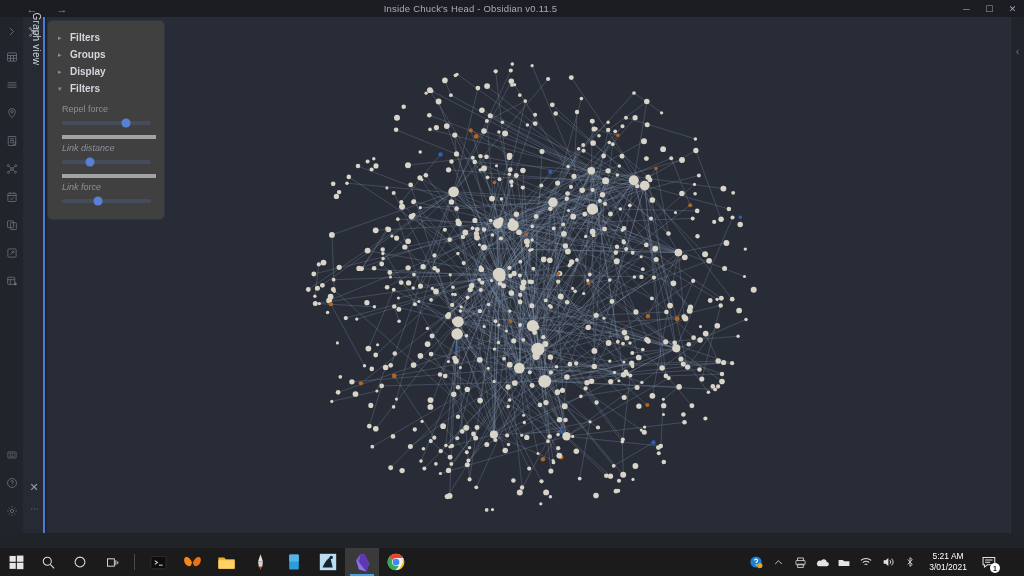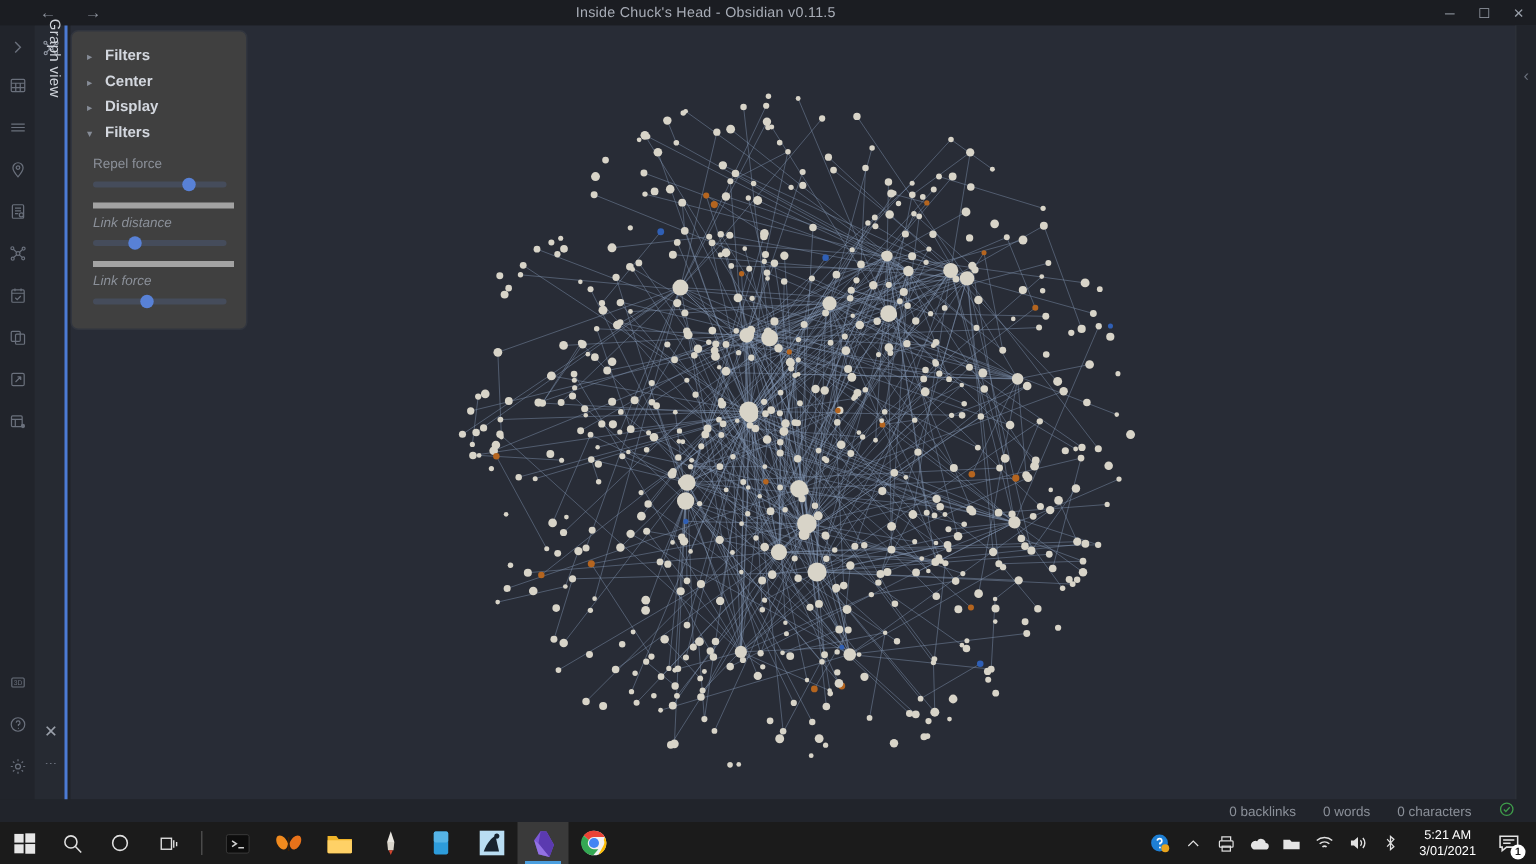--- a/index.html
+++ b/index.html
@@ -138,21 +138,21 @@
     width: 34px; height: 28px; display: flex; align-items: center;
     justify-content: center; cursor: pointer; position: relative;
   }
   .tb-app.active { background: #3a3a3a; }
   .tb-app.active::after, .tb-app.running::after {
     content: ""; position: absolute; bottom: 0; left: 5px; right: 5px;
     height: 2px; background: #4a9ede;
   }
   .tb-right {
     margin-left: auto; display: flex; align-items: center; height: 24px;
-    padding-right: 4px;
+    padding-right: 21px;
   }
   .tray-ico {
     width: 22px; height: 28px; display: flex; align-items: center;
     justify-content: center; color: #e4e4e4; cursor: pointer;
   }
   .tb-clock {
     display: flex; flex-direction: column; align-items: center;
     justify-content: center; color: #fff; font-size: 8.5px;
     line-height: 11px; padding: 0 8px; cursor: pointer;
   }
@@ -1530,21 +1530,21 @@
   <div class="right-collapse">‹</div>
 
   <div class="gsettings">
     <div id="gs-sections">
         <div class="gs-section">
           <span class="gs-caret">▸</span>
           <span class="gs-title">Filters</span>
         </div>
         <div class="gs-section">
           <span class="gs-caret">▸</span>
-          <span class="gs-title">Center</span>
+          <span class="gs-title">Groups</span>
         </div>
         <div class="gs-section">
           <span class="gs-caret">▸</span>
           <span class="gs-title">Display</span>
         </div>
         <div class="gs-section">
           <span class="gs-caret open">▾</span>
           <span class="gs-title">Filters</span>
         </div>
       </div>
@@ -1563,31 +1563,20 @@
         </div>
         <div class="gs-row">
           <div class="gs-label">Link force</div>
           <div class="slider">
             <div class="thumb" style="left:40%"></div>
           </div>
         </div>
       </div>
   </div>
 
-  <div class="statusbar">
-    <div class="status-item">0 backlinks</div>
-    <div class="status-item">0 words</div>
-    <div class="status-item">0 characters</div>
-    <div class="status-check">
-      <svg width="11" height="11" viewBox="0 0 16 16" fill="none" stroke="#3e9b4a" stroke-width="1.3">
-          <circle cx="8" cy="8" r="6"></circle>
-          <path d="M5.2 8.2 7.1 10.1 10.9 6.1"></path>
-        </svg>
-    </div>
-  </div>
 
   <div class="taskbar">
     <div class="tb-left">
       <div class="tb-btn">
         <svg width="15" height="15" viewBox="0 0 16 16">
             <rect x="0.6" y="1" width="6.6" height="6.2" fill="#e6e6e6"></rect>
             <rect x="8.4" y="0.6" width="7" height="6.6" fill="#e6e6e6"></rect>
             <rect x="0.6" y="8.4" width="6.6" height="6.4" fill="#e6e6e6"></rect>
             <rect x="8.4" y="8.2" width="7" height="6.9" fill="#e6e6e6"></rect>
           </svg>

